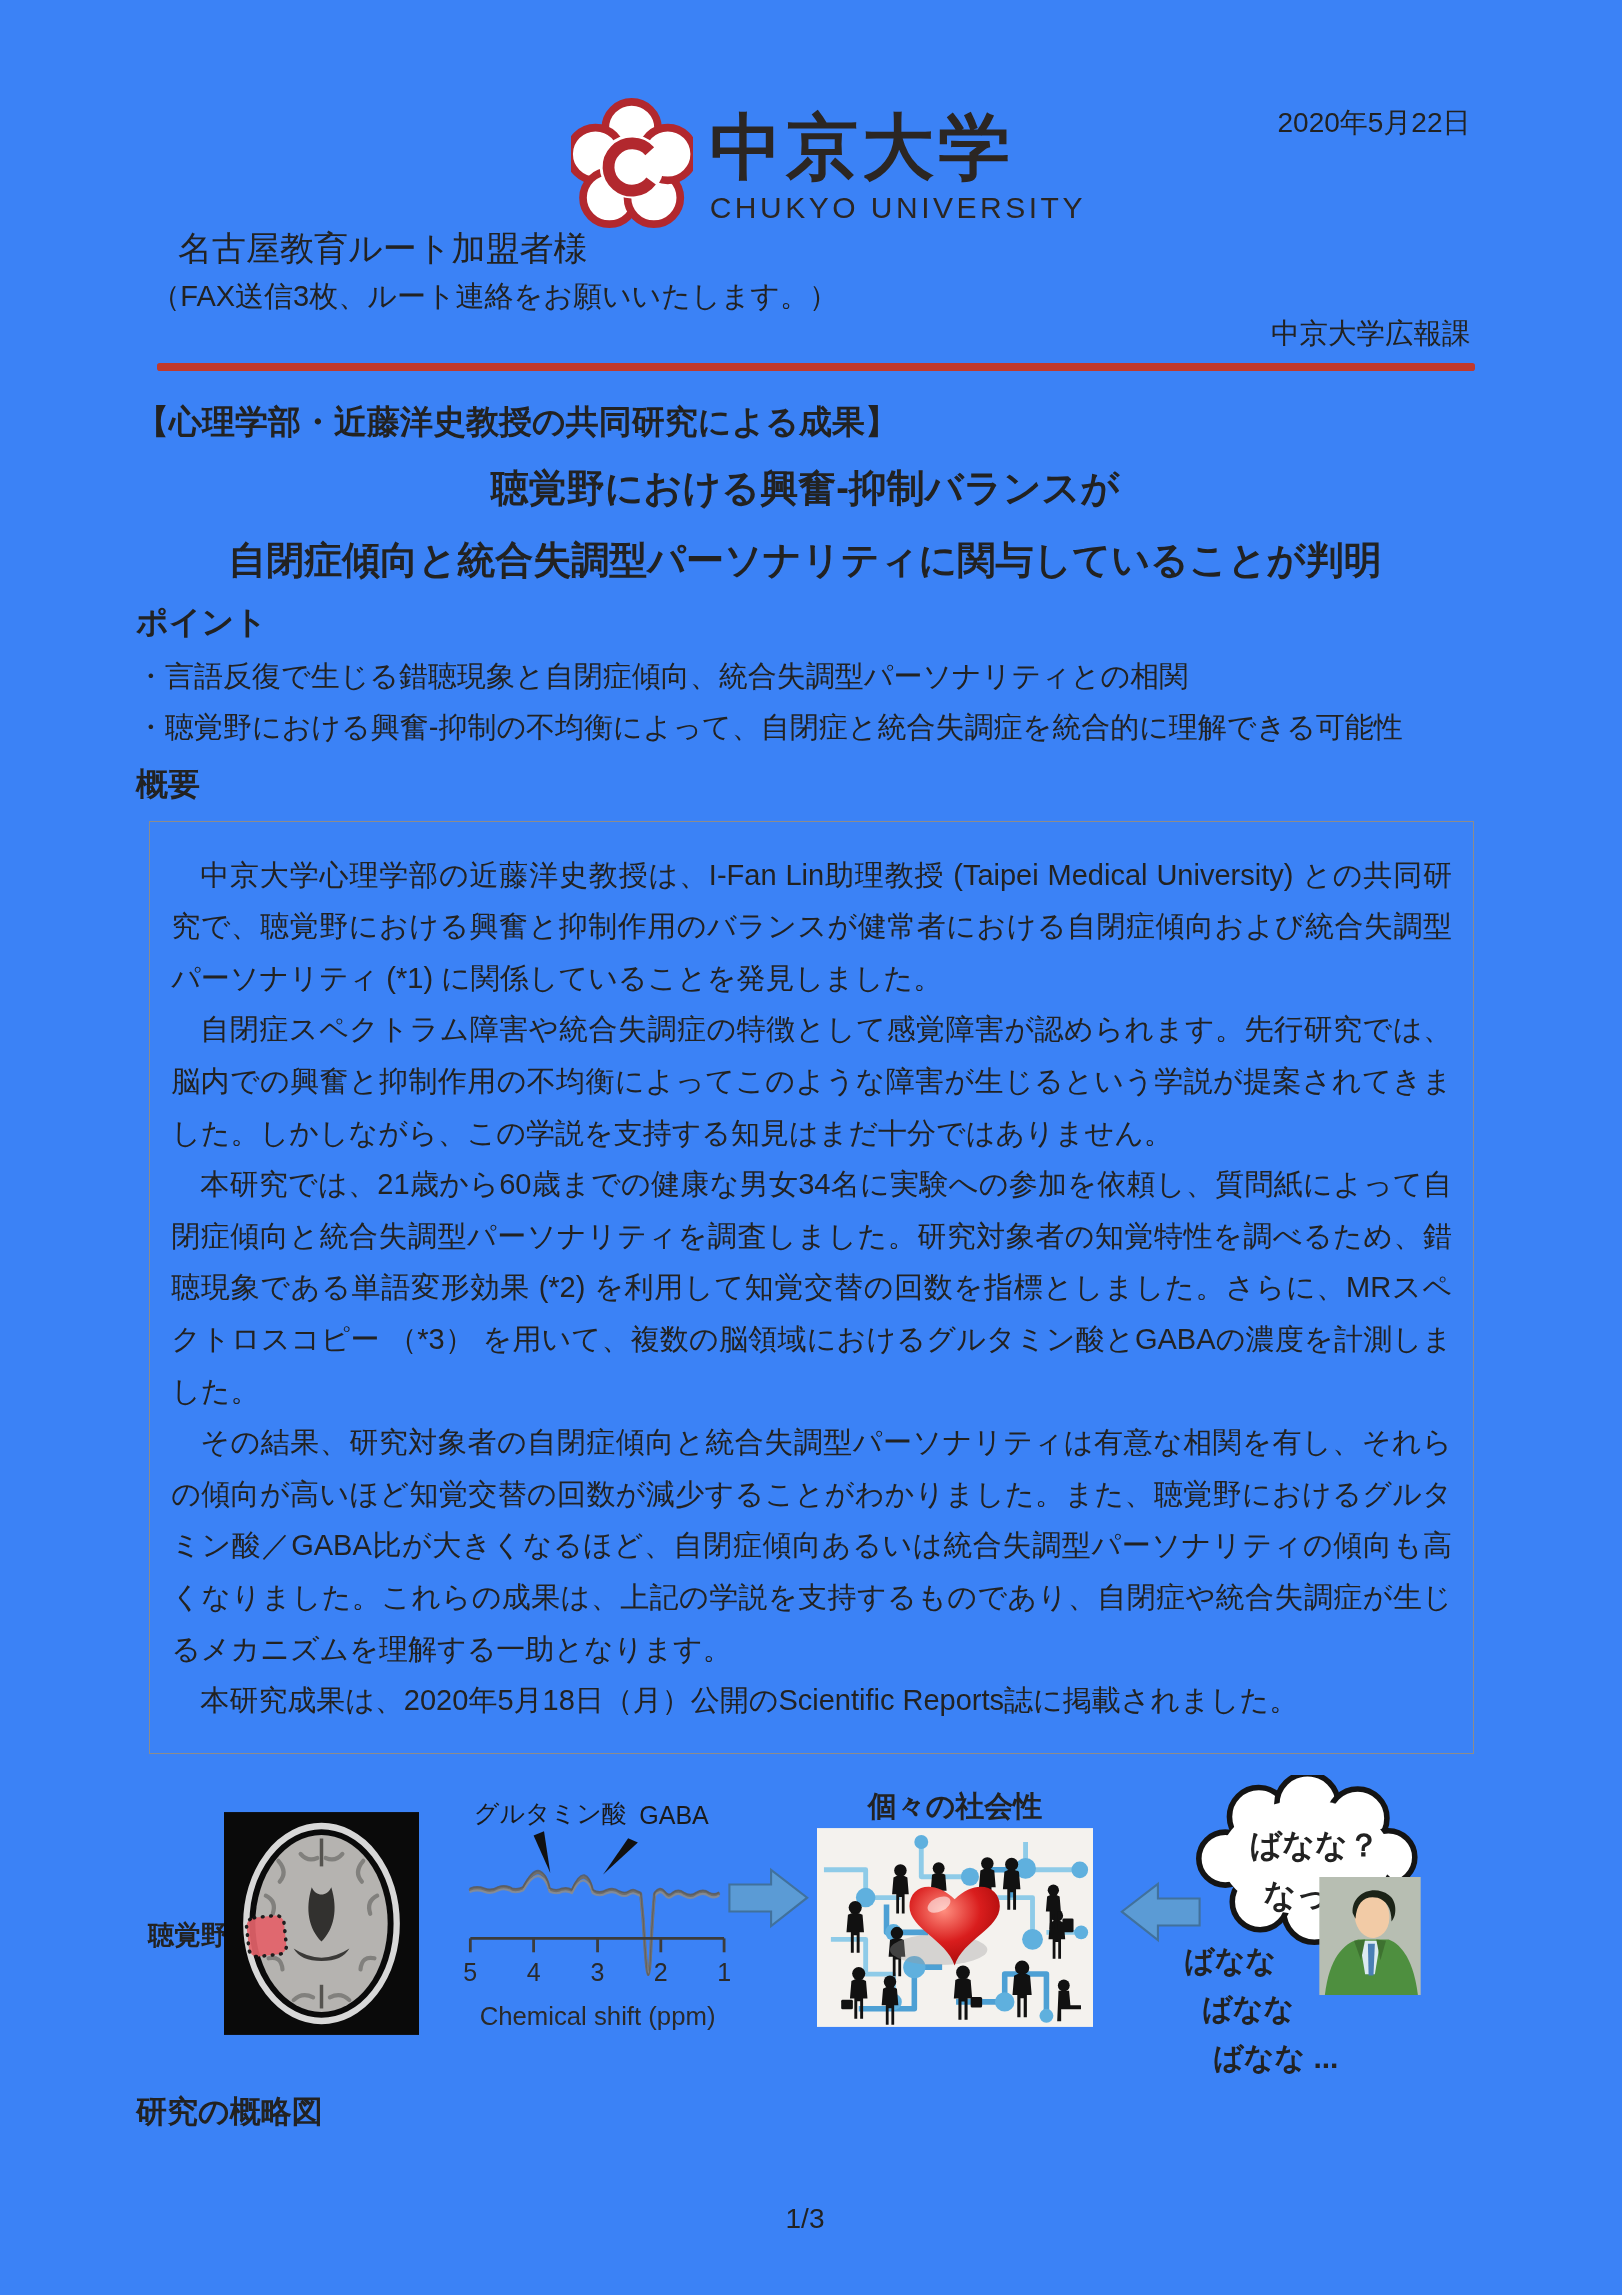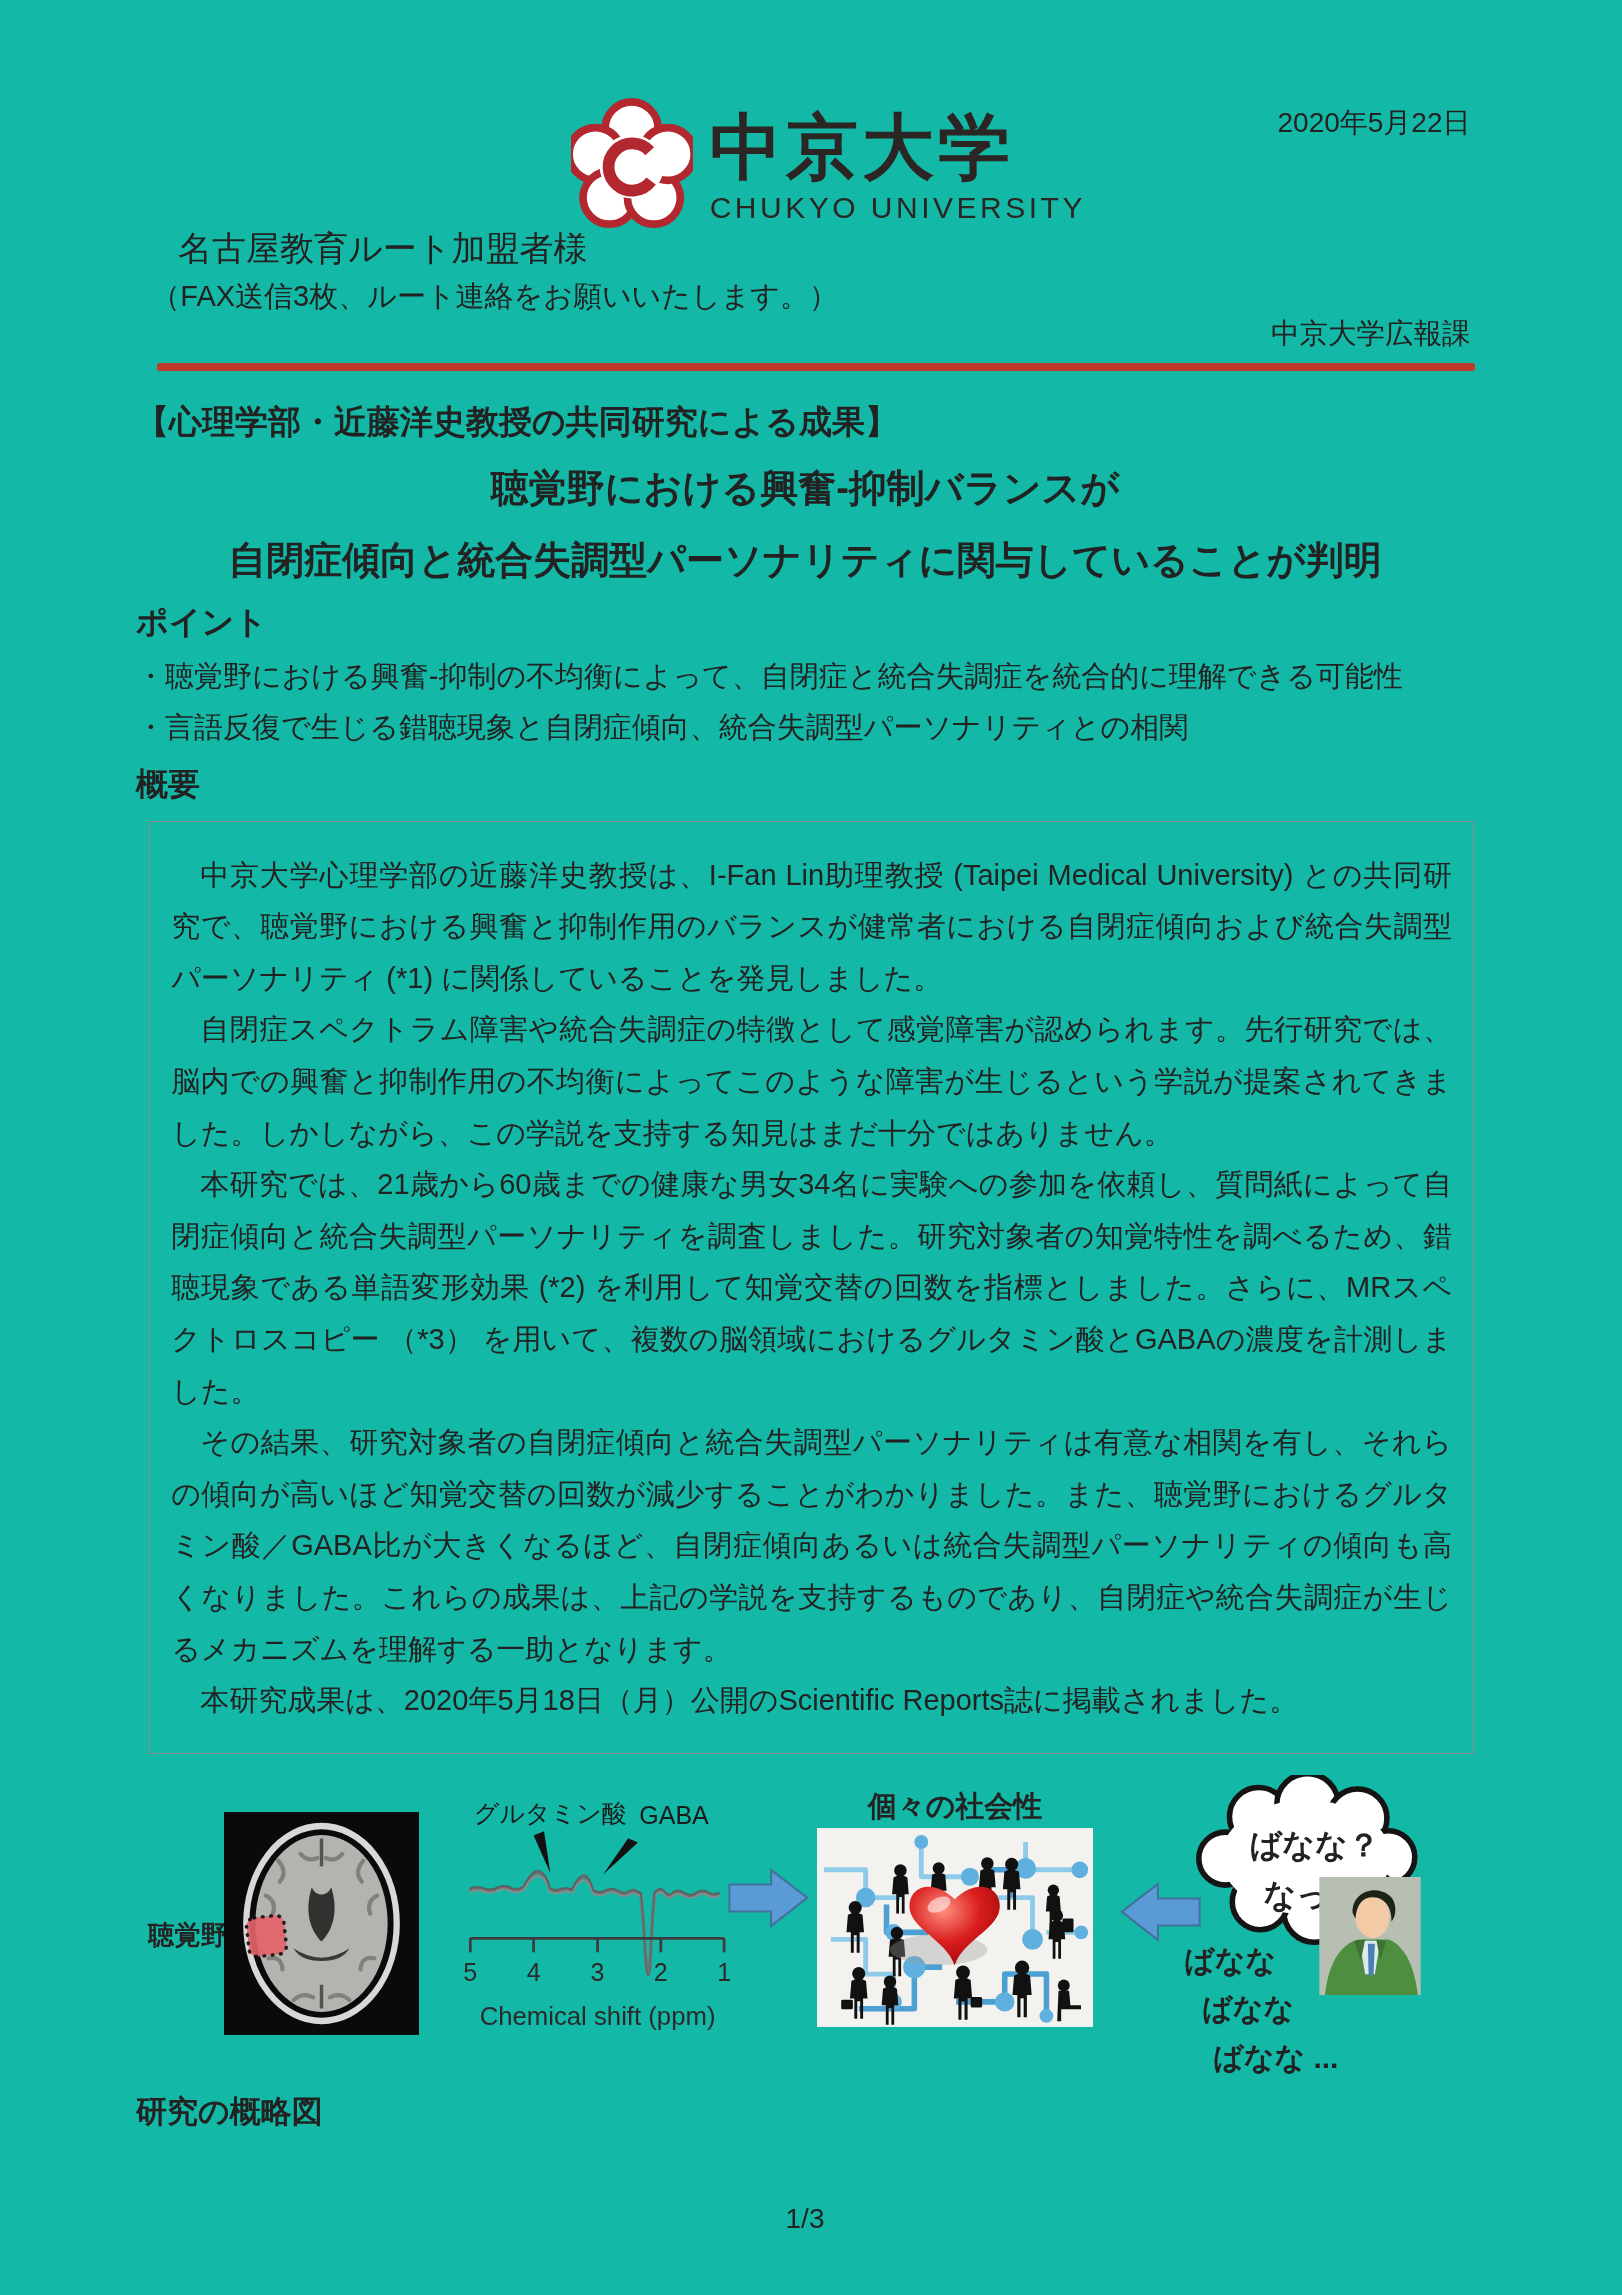--- a/index.html
+++ b/index.html
@@ -1,20 +1,20 @@
 <!DOCTYPE html>
 <html style="font-size:11px"><head>
 <meta charset="utf-8">
 <style>
   html,body{margin:0;padding:0;background:#e8e8e8;}
   .page{
     position:relative;
     width:1622px;height:2295px;
     margin:0 auto;
-    background:#14b8a6;
+    background:#3b82f6;
     box-sizing:border-box;
     padding:0 148px 0 136px;
     overflow:hidden;
     font-family:"Liberation Sans","DejaVu Sans",sans-serif;
     color:#222222;
   }
   
   .header{position:relative;height:376px;}
   .logo{position:absolute;left:435px;top:97px;display:flex;align-items:center;gap:16.7px;}
   .logo-texts{display:flex;flex-direction:column;justify-content:center;}
@@ -89,22 +89,22 @@
     <div class="recipient2">（FAX送信3枚、ルート連絡をお願いいたします。）</div>
     <div class="sender">中京大学広報課</div>
     <div class="red-rule"></div>
   </div>
 
   <div class="kicker">【心理学部・近藤洋史教授の共同研究による成果】</div>
   <div class="title-line1">聴覚野における興奮-抑制バランスが</div>
   <div class="title-line2">自閉症傾向と統合失調型パーソナリティに関与していることが判明</div>
 
   <div class="points-heading">ポイント</div>
+  <div class="point-item">・言語反復で生じる錯聴現象と自閉症傾向、統合失調型パーソナリティとの相関</div>
   <div class="point-item">・聴覚野における興奮-抑制の不均衡によって、自閉症と統合失調症を統合的に理解できる可能性</div>
-  <div class="point-item">・言語反復で生じる錯聴現象と自閉症傾向、統合失調型パーソナリティとの相関</div>
 
   <div class="overview-heading">概要</div>
   <div class="overview-box">
     <p class="para">中京大学心理学部の近藤洋史教授は、I-Fan Lin助理教授 (Taipei Medical University) との共同研究で、聴覚野における興奮と抑制作用のバランスが健常者における自閉症傾向および統合失調型パーソナリティ (*1) に関係していることを発見しました。</p>
     <p class="para">自閉症スペクトラム障害や統合失調症の特徴として感覚障害が認められます。先行研究では、脳内での興奮と抑制作用の不均衡によってこのような障害が生じるという学説が提案されてきました。しかしながら、この学説を支持する知見はまだ十分ではありません。</p>
     <p class="para">本研究では、21歳から60歳までの健康な男女34名に実験への参加を依頼し、質問紙によって自閉症傾向と統合失調型パーソナリティを調査しました。研究対象者の知覚特性を調べるため、錯聴現象である単語変形効果 (*2) を利用して知覚交替の回数を指標としました。さらに、MRスペクトロスコピー （*3） を用いて、複数の脳領域におけるグルタミン酸とGABAの濃度を計測しました。</p>
     <p class="para">その結果、研究対象者の自閉症傾向と統合失調型パーソナリティは有意な相関を有し、それらの傾向が高いほど知覚交替の回数が減少することがわかりました。また、聴覚野におけるグルタミン酸／GABA比が大きくなるほど、自閉症傾向あるいは統合失調型パーソナリティの傾向も高くなりました。これらの成果は、上記の学説を支持するものであり、自閉症や統合失調症が生じるメカニズムを理解する一助となります。</p>
     <p class="para">本研究成果は、2020年5月18日（月）公開のScientific Reports誌に掲載されました。</p>
   </div>
 

